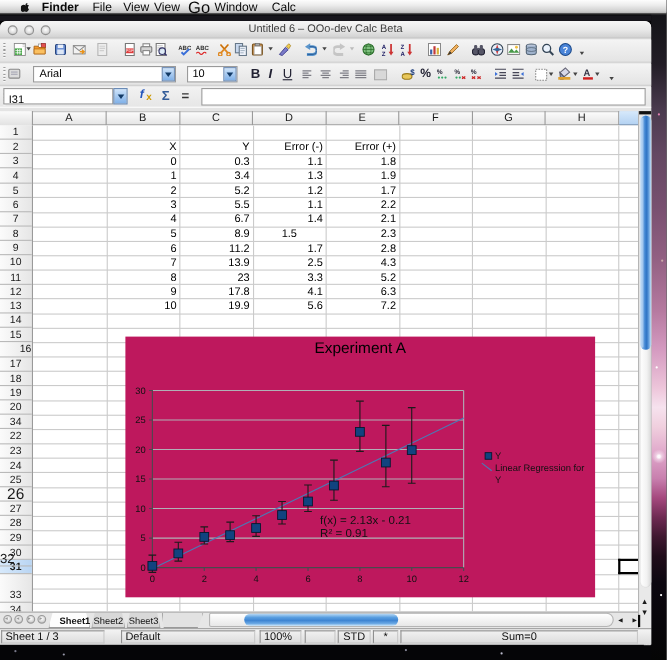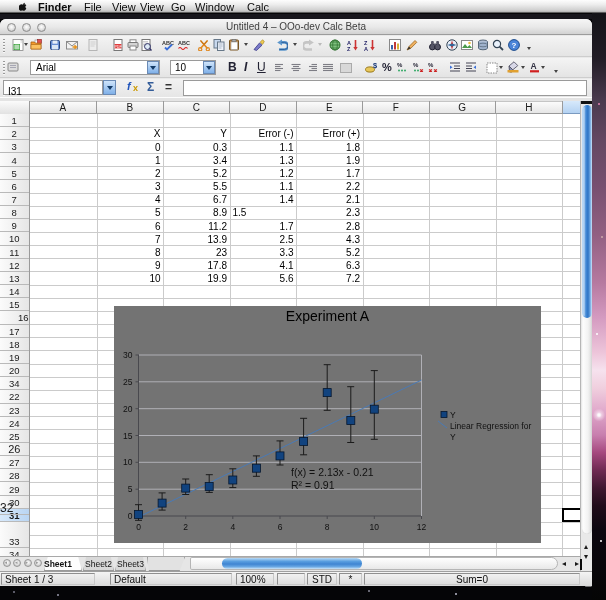--- a/index.html
+++ b/index.html
@@ -15,32 +15,32 @@
 <div class="abs" style="left:57px;top:594px;width:2px;height:2px;border-radius:50%;background:#99a"></div>
 <div class="abs" style="left:368px;top:590px;width:2px;height:2px;border-radius:50%;background:#889"></div>
 <div class="abs" style="left:455px;top:593px;width:2px;height:2px;border-radius:50%;background:#bbc"></div>
 <div class="abs" style="left:13px;top:591px;width:2px;height:2px;border-radius:50%;background:#778"></div>
 <div id="mstrip"></div>
 <div class="abs" style="left:0;top:0;width:606px;height:12.5px;background:linear-gradient(180deg,#fdfdfd 0%,#ececec 40%,#cfcfcf 85%,#b5b5b5 100%);border-bottom:1px solid #5e5e5e"></div>
 <div class="abs" style="left:38px;top:1.5px;font-size:11px;font-weight:bold;color:#0a0a0a;line-height:11px">Finder</div>
 <div class="abs" style="left:84px;top:1.5px;font-size:11px;font-weight:normal;color:#0a0a0a;line-height:11px">File</div>
 <div class="abs" style="left:112px;top:1.5px;font-size:11px;font-weight:normal;color:#0a0a0a;line-height:11px">View</div>
 <div class="abs" style="left:140px;top:1.5px;font-size:11px;font-weight:normal;color:#0a0a0a;line-height:11px">View</div>
-<div class="abs" style="left:171px;top:1.5px;font-size:11px;font-weight:normal;color:#0a0a0a;line-height:11px">Go</div>
+<div class="abs" style="left:171px;top:1.5px;font-size:15px;font-weight:normal;color:#0a0a0a;line-height:11px">Go</div>
 <div class="abs" style="left:195px;top:1.5px;font-size:11px;font-weight:normal;color:#0a0a0a;line-height:11px">Window</div>
 <div class="abs" style="left:247px;top:1.5px;font-size:11px;font-weight:normal;color:#0a0a0a;line-height:11px">Calc</div>
 <svg class="abs" style="left:19px;top:2px" width="10" height="10" viewBox="0 0 16 16">
     <path fill="#141414" d="M11.3 1.2c.1 1-.3 1.9-.9 2.6-.6.7-1.6 1.2-2.5 1.1-.1-.9.4-1.9 1-2.5.6-.7 1.7-1.2 2.4-1.2zM13.9 12.2c-.4 1-.6 1.4-1.2 2.2-.8 1.1-1.9 2.5-3.2 2.5-1.2 0-1.5-.8-3.1-.8-1.6 0-2 .8-3.2.8-1.3 0-2.3-1.3-3.1-2.4C-1.2 11.4-.7 7.4 1.3 5.8c1-.9 2.3-1.4 3.5-1.4 1.3 0 2.1.8 3.1.8 1 0 1.6-.8 3.1-.8 1.1 0 2.2.6 3 1.6-2.6 1.4-2.2 5.1-.1 6.2z" transform="scale(.84)"></path>
   </svg>
 <div class="abs" style="left:0;top:19px;width:592px;height:567px;background:#e9e9e9;border-radius:6px 6px 0 0"></div>
 <div class="abs" style="left:0;top:19px;width:592px;height:16px;background:linear-gradient(180deg,#f6f6f6 0%,#e8e8e8 55%,#d2d2d2 100%);border-radius:6px 6px 0 0;border-bottom:1px solid #9c9c9c"></div>
 <div class="abs" style="left:7px;top:22.5px;width:9px;height:9px;border-radius:50%;background:radial-gradient(circle at 3.5px 3px,#ffffff,#dedede 55%,#a8a8a8);border:1px solid #8f8f8f"></div>
 <div class="abs" style="left:22px;top:22.5px;width:9px;height:9px;border-radius:50%;background:radial-gradient(circle at 3.5px 3px,#ffffff,#dedede 55%,#a8a8a8);border:1px solid #8f8f8f"></div>
 <div class="abs" style="left:37px;top:22.5px;width:9px;height:9px;border-radius:50%;background:radial-gradient(circle at 3.5px 3px,#ffffff,#dedede 55%,#a8a8a8);border:1px solid #8f8f8f"></div>
-<div class="abs" style="left:0;top:21px;width:592px;text-align:center;font-size:10px;color:#3f3f3f">Untitled 4 – OOo-dev Calc Beta</div>
+<div class="abs" style="left:0;top:21px;width:592px;text-align:center;font-size:10px;color:#3f3f3f">Untitled 6 – OOo-dev Calc Beta</div>
 <div class="abs" style="left:0;top:36px;width:592px;height:21px;background:linear-gradient(180deg,#f4f4f4,#e4e4e4);border-bottom:1px solid #cdcdcd"></div>
 <div class="abs" style="left:0;top:58px;width:592px;height:20px;background:linear-gradient(180deg,#f4f4f4,#e4e4e4);border-bottom:1px solid #cdcdcd"></div>
 <div class="abs" style="left:0;top:79px;width:592px;height:18px;background:linear-gradient(180deg,#f2f2f2,#e6e6e6)"></div>
 <div class="abs" style="left:0;top:97px;width:592px;height:4px;background:#e4e4e4;border-top:1px solid #fdfdfd"></div>
 <div class="abs" style="left:3px;top:39px;width:2px;height:14px;background:repeating-linear-gradient(180deg,#999 0 1px,#f8f8f8 1px 2px,transparent 2px 3px)"></div>
 <div class="abs" style="left:3px;top:61px;width:2px;height:14px;background:repeating-linear-gradient(180deg,#999 0 1px,#f8f8f8 1px 2px,transparent 2px 3px)"></div>
 <div class="abs" style="left:3px;top:82px;width:2px;height:14px;background:repeating-linear-gradient(180deg,#999 0 1px,#f8f8f8 1px 2px,transparent 2px 3px)"></div>
 <svg class="abs" style="left:12px;top:39px" width="12" height="12" viewBox="0 0 12 12">
     <rect x="1" y="0.5" width="10" height="11" fill="#fff" stroke="#888" stroke-width="0.8"></rect>
     <rect x="1.5" y="5" width="6.5" height="6" fill="#4aa94a"></rect>
@@ -355,21 +355,21 @@
 <div class="abs" style="left:0;top:197.4px;width:28.5px;height:13.16px;border-bottom:1px solid #b9b9b9;font-size:9.5px;color:#1a1a1a;text-align:right;line-height:13.2px">16</div>
 <div class="abs" style="left:0;top:210.6px;width:28.5px;height:13.16px;border-bottom:1px solid #b9b9b9;font-size:9.5px;color:#1a1a1a;text-align:center;line-height:13.2px">17</div>
 <div class="abs" style="left:0;top:223.7px;width:28.5px;height:13.16px;border-bottom:1px solid #b9b9b9;font-size:9.5px;color:#1a1a1a;text-align:center;line-height:13.2px">18</div>
 <div class="abs" style="left:0;top:236.9px;width:28.5px;height:13.16px;border-bottom:1px solid #b9b9b9;font-size:9.5px;color:#1a1a1a;text-align:center;line-height:13.2px">19</div>
 <div class="abs" style="left:0;top:250.0px;width:28.5px;height:13.16px;border-bottom:1px solid #b9b9b9;font-size:9.5px;color:#1a1a1a;text-align:center;line-height:13.2px">20</div>
 <div class="abs" style="left:0;top:263.2px;width:28.5px;height:13.16px;border-bottom:1px solid #b9b9b9;font-size:9.5px;color:#1a1a1a;text-align:center;line-height:13.2px">34</div>
 <div class="abs" style="left:0;top:276.4px;width:28.5px;height:13.16px;border-bottom:1px solid #b9b9b9;font-size:9.5px;color:#1a1a1a;text-align:center;line-height:13.2px">22</div>
 <div class="abs" style="left:0;top:289.5px;width:28.5px;height:13.16px;border-bottom:1px solid #b9b9b9;font-size:9.5px;color:#1a1a1a;text-align:center;line-height:13.2px">23</div>
 <div class="abs" style="left:0;top:302.7px;width:28.5px;height:13.16px;border-bottom:1px solid #b9b9b9;font-size:9.5px;color:#1a1a1a;text-align:center;line-height:13.2px">24</div>
 <div class="abs" style="left:0;top:315.8px;width:28.5px;height:13.16px;border-bottom:1px solid #b9b9b9;font-size:9.5px;color:#1a1a1a;text-align:center;line-height:13.2px">25</div>
-<div class="abs" style="left:0;top:329.0px;width:28.5px;height:13.16px;border-bottom:1px solid #b9b9b9;font-size:11px;color:#1a1a1a;text-align:center;line-height:13.2px">26</div>
+<div class="abs" style="left:0;top:329.0px;width:28.5px;height:13.16px;border-bottom:1px solid #b9b9b9;font-size:14px;color:#1a1a1a;text-align:center;line-height:13.2px">26</div>
 <div class="abs" style="left:0;top:342.2px;width:28.5px;height:13.16px;border-bottom:1px solid #b9b9b9;font-size:9.5px;color:#1a1a1a;text-align:center;line-height:13.2px">27</div>
 <div class="abs" style="left:0;top:355.3px;width:28.5px;height:13.16px;border-bottom:1px solid #b9b9b9;font-size:9.5px;color:#1a1a1a;text-align:center;line-height:13.2px">28</div>
 <div class="abs" style="left:0;top:368.5px;width:28.5px;height:13.16px;border-bottom:1px solid #b9b9b9;font-size:9.5px;color:#1a1a1a;text-align:center;line-height:13.2px">29</div>
 <div class="abs" style="left:0;top:381.6px;width:28.5px;height:13.16px;border-bottom:1px solid #b9b9b9;font-size:9.5px;color:#1a1a1a;text-align:center;line-height:13.2px">30</div>
 <div class="abs" style="left:0;top:394.8px;width:28.5px;height:13.16px;background:linear-gradient(90deg,#d7e9fb,#b9d5f3);border-bottom:1px solid #b9b9b9;font-weight:bold;font-size:9.5px;color:#1a1a1a;text-align:center;line-height:13.2px">31</div>
 <div class="abs" style="left:0;top:388px;width:28.5px;height:13.16px;border-bottom:1px solid #b9b9b9;font-size:12px;color:#1a1a1a;text-align:left;line-height:13.2px">32</div>
 <div class="abs" style="left:0;top:421.1px;width:28.5px;height:13.16px;border-bottom:1px solid #b9b9b9;font-size:9.5px;color:#1a1a1a;text-align:center;line-height:13.2px">33</div>
 <div class="abs" style="left:0;top:434.3px;width:28.5px;height:13.16px;border-bottom:1px solid #b9b9b9;font-size:9.5px;color:#1a1a1a;text-align:center;line-height:13.2px">34</div>
 </div>
 <div class="abs" style="left:99.5px;top:128.4px;width:61px;height:12px;font-size:10px;color:#000;text-align:right">X</div>
@@ -391,21 +391,21 @@
 <div class="abs" style="left:99.5px;top:181.0px;width:61px;height:12px;font-size:10px;color:#000;text-align:right">3</div>
 <div class="abs" style="left:166px;top:181.0px;width:61px;height:12px;font-size:10px;color:#000;text-align:right">5.5</div>
 <div class="abs" style="left:232.5px;top:181.0px;width:61px;height:12px;font-size:10px;color:#000;text-align:right">1.1</div>
 <div class="abs" style="left:299px;top:181.0px;width:61px;height:12px;font-size:10px;color:#000;text-align:right">2.2</div>
 <div class="abs" style="left:99.5px;top:194.2px;width:61px;height:12px;font-size:10px;color:#000;text-align:right">4</div>
 <div class="abs" style="left:166px;top:194.2px;width:61px;height:12px;font-size:10px;color:#000;text-align:right">6.7</div>
 <div class="abs" style="left:232.5px;top:194.2px;width:61px;height:12px;font-size:10px;color:#000;text-align:right">1.4</div>
 <div class="abs" style="left:299px;top:194.2px;width:61px;height:12px;font-size:10px;color:#000;text-align:right">2.1</div>
 <div class="abs" style="left:99.5px;top:207.3px;width:61px;height:12px;font-size:10px;color:#000;text-align:right">5</div>
 <div class="abs" style="left:166px;top:207.3px;width:61px;height:12px;font-size:10px;color:#000;text-align:right">8.9</div>
-<div class="abs" style="left:232.5px;top:207.3px;width:61px;height:12px;font-size:10px;color:#000;text-align:left">1.5</div>
+<div class="abs" style="left:232.5px;top:207.3px;width:61px;height:12px;font-size:10px;color:#000;text-align:center">1.5</div>
 <div class="abs" style="left:299px;top:207.3px;width:61px;height:12px;font-size:10px;color:#000;text-align:right">2.3</div>
 <div class="abs" style="left:99.5px;top:220.5px;width:61px;height:12px;font-size:10px;color:#000;text-align:right">6</div>
 <div class="abs" style="left:166px;top:220.5px;width:61px;height:12px;font-size:10px;color:#000;text-align:right">11.2</div>
 <div class="abs" style="left:232.5px;top:220.5px;width:61px;height:12px;font-size:10px;color:#000;text-align:right">1.7</div>
 <div class="abs" style="left:299px;top:220.5px;width:61px;height:12px;font-size:10px;color:#000;text-align:right">2.8</div>
 <div class="abs" style="left:99.5px;top:233.6px;width:61px;height:12px;font-size:10px;color:#000;text-align:right">7</div>
 <div class="abs" style="left:166px;top:233.6px;width:61px;height:12px;font-size:10px;color:#000;text-align:right">13.9</div>
 <div class="abs" style="left:232.5px;top:233.6px;width:61px;height:12px;font-size:10px;color:#000;text-align:right">2.5</div>
 <div class="abs" style="left:299px;top:233.6px;width:61px;height:12px;font-size:10px;color:#000;text-align:right">4.3</div>
 <div class="abs" style="left:99.5px;top:246.8px;width:61px;height:12px;font-size:10px;color:#000;text-align:right">8</div>
@@ -413,21 +413,21 @@
 <div class="abs" style="left:232.5px;top:246.8px;width:61px;height:12px;font-size:10px;color:#000;text-align:right">3.3</div>
 <div class="abs" style="left:299px;top:246.8px;width:61px;height:12px;font-size:10px;color:#000;text-align:right">5.2</div>
 <div class="abs" style="left:99.5px;top:260.0px;width:61px;height:12px;font-size:10px;color:#000;text-align:right">9</div>
 <div class="abs" style="left:166px;top:260.0px;width:61px;height:12px;font-size:10px;color:#000;text-align:right">17.8</div>
 <div class="abs" style="left:232.5px;top:260.0px;width:61px;height:12px;font-size:10px;color:#000;text-align:right">4.1</div>
 <div class="abs" style="left:299px;top:260.0px;width:61px;height:12px;font-size:10px;color:#000;text-align:right">6.3</div>
 <div class="abs" style="left:99.5px;top:273.1px;width:61px;height:12px;font-size:10px;color:#000;text-align:right">10</div>
 <div class="abs" style="left:166px;top:273.1px;width:61px;height:12px;font-size:10px;color:#000;text-align:right">19.9</div>
 <div class="abs" style="left:232.5px;top:273.1px;width:61px;height:12px;font-size:10px;color:#000;text-align:right">5.6</div>
 <div class="abs" style="left:299px;top:273.1px;width:61px;height:12px;font-size:10px;color:#000;text-align:right">7.2</div>
-<div class="abs" style="left:114px;top:306px;width:427px;height:237px;background:#737373">
+<div class="abs" style="left:114px;top:306px;width:427px;height:237px;background:#be185d">
 <div class="abs" style="left:0;top:2px;width:427px;text-align:center;font-size:14px;color:#000">Experiment A</div>
 <svg width="427" height="237" style="position:absolute;left:0;top:0">
       <line x1="24.5" y1="183.2" x2="307.5" y2="183.2" stroke="#b0b0b6" stroke-width="1"></line>
       <line x1="24.5" y1="156.3" x2="307.5" y2="156.3" stroke="#b0b0b6" stroke-width="1"></line>
       <line x1="24.5" y1="129.5" x2="307.5" y2="129.5" stroke="#b0b0b6" stroke-width="1"></line>
       <line x1="24.5" y1="102.7" x2="307.5" y2="102.7" stroke="#b0b0b6" stroke-width="1"></line>
       <line x1="24.5" y1="75.8" x2="307.5" y2="75.8" stroke="#b0b0b6" stroke-width="1"></line>
       <line x1="24.5" y1="49.0" x2="307.5" y2="49.0" stroke="#b0b0b6" stroke-width="1"></line>
       <line x1="24.5" y1="48.5" x2="24.5" y2="210" stroke="#49494e" stroke-width="1"></line>
       <line x1="21.5" y1="210" x2="307.5" y2="210" stroke="#49494e" stroke-width="1"></line>
@@ -525,21 +525,21 @@
 <div class="abs" style="left:0;top:556px;width:580px;height:15px;background:#e6e6e6;border-top:1px solid #a8a8a8"></div>
 <div class="abs" style="left:2.5px;top:558.5px;width:8px;height:8px;border-radius:50%;background:radial-gradient(circle at 3px 2.5px,#fff,#d5d5d5 60%,#aaa);border:1px solid #999"></div>
 <div class="abs" style="left:13px;top:558.5px;width:8px;height:8px;border-radius:50%;background:radial-gradient(circle at 3px 2.5px,#fff,#d5d5d5 60%,#aaa);border:1px solid #999"></div>
 <div class="abs" style="left:23.5px;top:558.5px;width:8px;height:8px;border-radius:50%;background:radial-gradient(circle at 3px 2.5px,#fff,#d5d5d5 60%,#aaa);border:1px solid #999"></div>
 <div class="abs" style="left:34px;top:558.5px;width:8px;height:8px;border-radius:50%;background:radial-gradient(circle at 3px 2.5px,#fff,#d5d5d5 60%,#aaa);border:1px solid #999"></div>
 <div class="abs" style="left:4.5px;top:558.5px;font-size:5px;color:#9a9a9a">◂</div>
 <div class="abs" style="left:15px;top:558.5px;font-size:5px;color:#9a9a9a">◂</div>
 <div class="abs" style="left:25.5px;top:558.5px;font-size:5px;color:#9a9a9a">▸</div>
 <div class="abs" style="left:36px;top:558.5px;font-size:5px;color:#9a9a9a">▸</div>
 <div class="abs" style="left:44px;top:557px;width:38px;height:14px;background:#fdfdfd;border:1px solid #9a9a9a;border-top:none;clip-path:polygon(10% 0,90% 0,100% 100%,0 100%);"></div>
-<div class="abs" style="left:44px;top:559px;width:38px;text-align:left;font-size:8.5px;font-weight:bold;color:#111">Sheet1</div>
+<div class="abs" style="left:44px;top:559px;width:38px;text-align:right;font-size:8.5px;font-weight:bold;color:#111">Sheet1</div>
 <div class="abs" style="left:83px;top:557px;width:31px;height:14px;background:#d8d8d8;border:1px solid #9a9a9a;border-top:none;clip-path:polygon(10% 0,90% 0,100% 100%,0 100%);"></div>
 <div class="abs" style="left:83px;top:559px;width:31px;text-align:center;font-size:8.5px;font-weight:normal;color:#111">Sheet2</div>
 <div class="abs" style="left:115px;top:557px;width:31px;height:14px;background:#d8d8d8;border:1px solid #9a9a9a;border-top:none;clip-path:polygon(10% 0,90% 0,100% 100%,0 100%);"></div>
 <div class="abs" style="left:115px;top:559px;width:31px;text-align:center;font-size:8.5px;font-weight:normal;color:#111">Sheet3</div>
 <div class="abs" style="left:147px;top:557px;width:38px;height:14px;background:#e2e2e2;border:1px solid #999;border-top:none;clip-path:polygon(0 0,100% 0,86% 100%,5% 100%)"></div>
 <div class="abs" style="left:190px;top:557px;width:368px;height:13px;background:linear-gradient(180deg,#ffffff,#e8e8e8);border:1px solid #b5b5b5;border-radius:2px 7px 7px 2px"></div>
 <div class="abs" style="left:222px;top:558px;width:140px;height:11px;border-radius:6px;background:linear-gradient(180deg,#b8d9f5 0%,#5a9fe0 30%,#3f85d2 55%,#6aa8e4 80%,#cfe6f8 100%)"></div>
 <div class="abs" style="left:562px;top:561.5px;width:0;height:0;border-top:2.8px solid transparent;border-bottom:2.8px solid transparent;border-right:4.2px solid #1a1a1a"></div>
 <div class="abs" style="left:574.5px;top:561.5px;width:0;height:0;border-top:2.8px solid transparent;border-bottom:2.8px solid transparent;border-left:4.2px solid #1a1a1a"></div>
 <div class="abs" style="left:579.5px;top:559px;width:2.5px;height:11px;background:#0a0a0a"></div>

